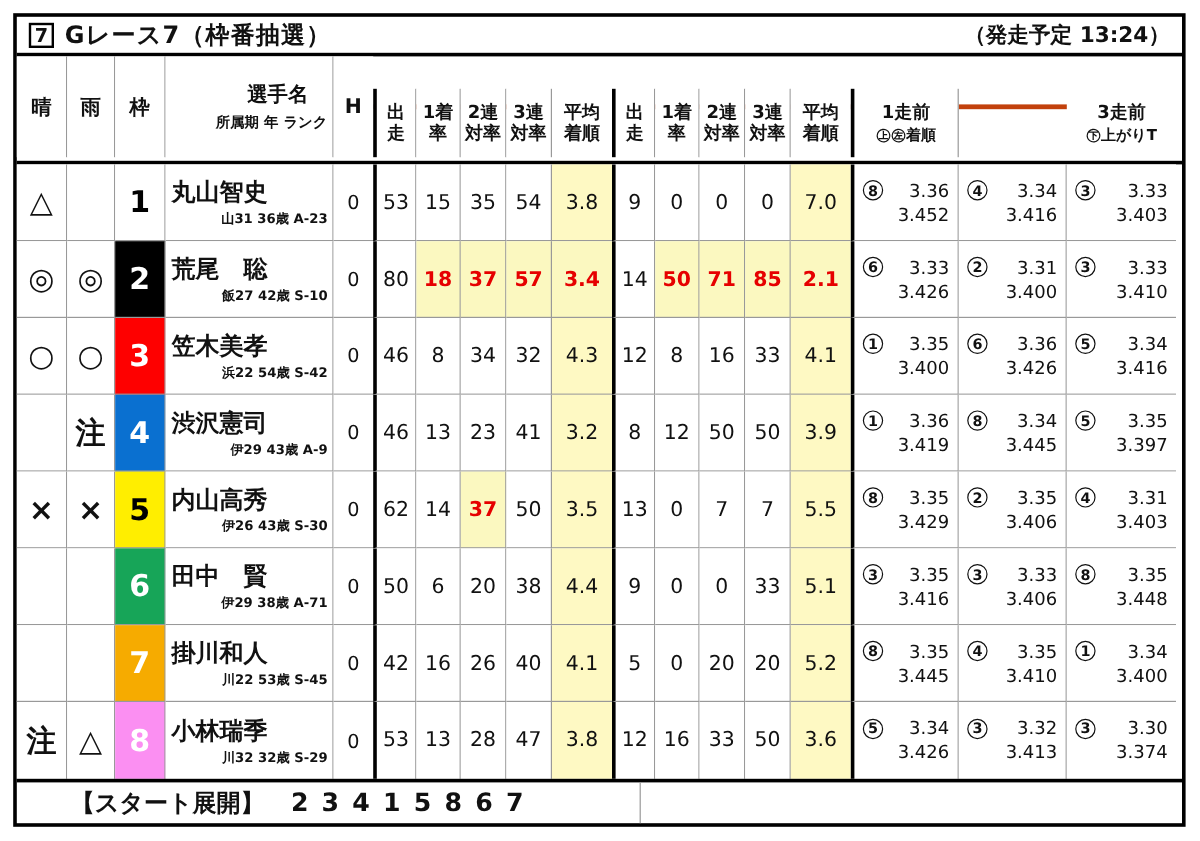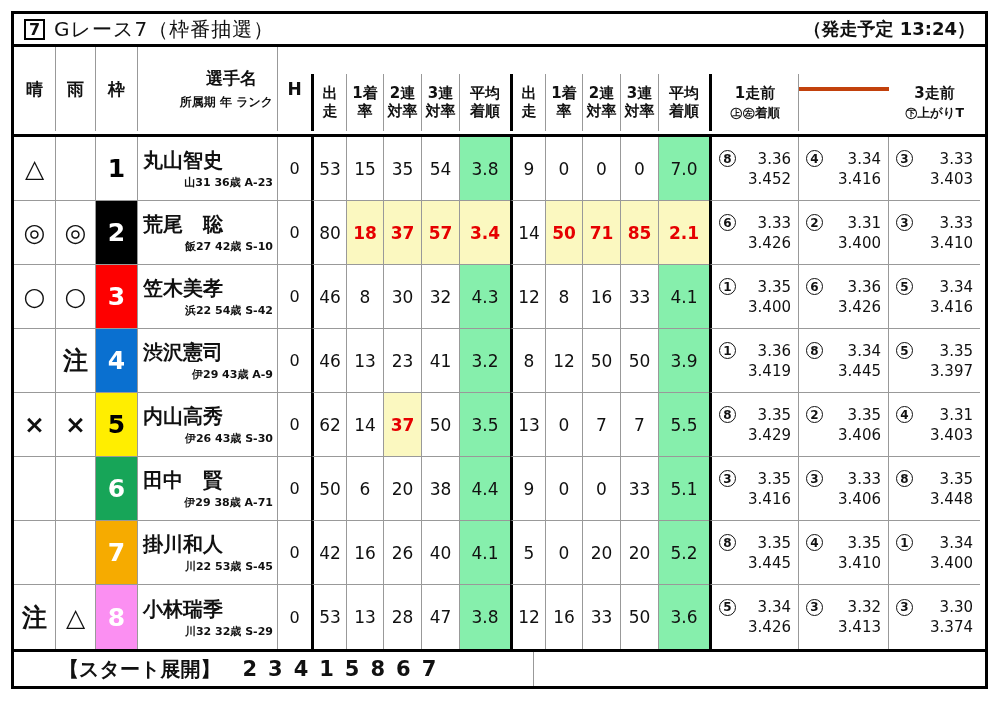--- a/index.html
+++ b/index.html
@@ -2,21 +2,21 @@
 <html><head>
 <meta charset="utf-8">
 <style>
   html,body{margin:0;padding:0;background:#fff;}
   body{width:1000px;height:701px;position:relative;font-family:"DejaVu Sans","Liberation Sans",sans-serif;color:#111;}
   .sheet{position:absolute;left:11px;top:11px;width:977px;height:678px;border:3px solid #000;box-sizing:border-box;display:flex;flex-direction:column;background:#fff;}
 
   
   .title-row{height:33px;flex:0 0 33px;border-bottom:3px solid #000;display:flex;align-items:center;padding:0 10px;box-sizing:border-box;}
   .race-no-box{width:21px;height:21px;border:2px solid #000;display:flex;align-items:center;justify-content:center;font-size:16px;font-weight:bold;margin-right:9px;box-sizing:border-box;}
-  .race-title{font-size:20px;font-weight:normal;letter-spacing:1px;}
+  .race-title{font-size:20px;font-weight:bold;letter-spacing:1px;}
   .start-time{margin-left:auto;font-size:18px;font-weight:bold;}
 
   
   .g18{display:grid;grid-template-columns:42px 40px 42px 140px 33px 36px 37px 38px 38px 50px 36px 37px 38px 38px 50px 90px 90px 91px;}
   .header{grid-template-rows:27px 57px;border-bottom:3px solid #000;flex:0 0 87px;}
   .row{grid-template-rows:64px;flex:0 0 64px;}
 
   .c{border-right:1px solid #999;border-bottom:1px solid #999;display:flex;align-items:center;justify-content:center;box-sizing:border-box;overflow:hidden;background:#fff;}
   .nr{border-right:none;}
   .lr{border-right:none;}
@@ -43,21 +43,21 @@
   .rech .bot{font-size:12.5px;font-weight:bold;}
 
   
   .mark{font-size:25px;font-weight:bold;}
   .frame{font-size:25px;font-weight:bold;}
   .namecell{flex-direction:column;align-items:stretch;justify-content:center;padding:2px 4px 2px 5px;gap:1px;}
   .rname{font-size:20px;font-weight:bold;white-space:nowrap;}
   .rinfo{font-size:11px;font-weight:bold;text-align:right;white-space:nowrap;}
   .hcell{font-size:16px;}
   .st{font-size:17px;}
-  .avg{background:#86efac;}
+  .avg{background:#fef9c3;}
   .hl{background:#fbf8c0;color:#e60000;font-weight:bold;}
   .rc{flex-direction:column;justify-content:center;align-items:stretch;gap:2px;padding:2px 7px;}
   .rc-top{display:flex;justify-content:space-between;align-items:center;}
   .pos-circle{width:17px;height:17px;border:1.5px solid #111;border-radius:50%;display:inline-flex;align-items:center;justify-content:center;font-size:12px;font-weight:bold;box-sizing:border-box;}
   .rc-t1{font-size:15px;}
   .rc-bot{font-size:15px;text-align:right;}
   #rows-host .row:last-child .c{border-bottom:none;}
 
   
   .footer{flex:1;border-top:3px solid #000;display:flex;align-items:stretch;box-sizing:border-box;}
@@ -239,21 +239,21 @@
       <div class="c mark">○</div>
       <div class="c frame" style="background: rgb(254, 0, 0); color: rgb(255, 255, 255);">3</div>
       <div class="c namecell">
         <div class="rname">笠木美孝</div>
         <div class="rinfo">浜22 54歳 S-42</div>
       </div>
       <div class="c hcell nr">0</div>
 
       <div class="c st bl">46</div>
       <div class="c st">8</div>
-      <div class="c st">30</div>
+      <div class="c st">34</div>
       <div class="c st">32</div>
       <div class="c st avg nr">4.3</div>
 
       <div class="c st bl">12</div>
       <div class="c st">8</div>
       <div class="c st">16</div>
       <div class="c st">33</div>
       <div class="c st avg nr">4.1</div>
 
       <div class="c rc bl">

